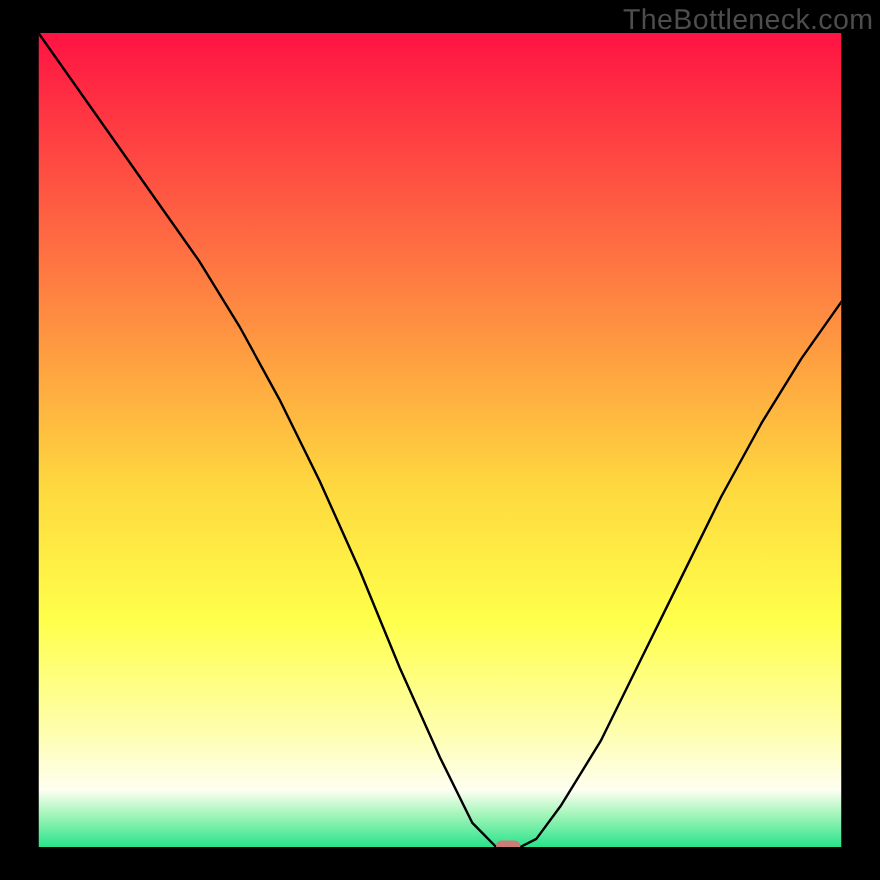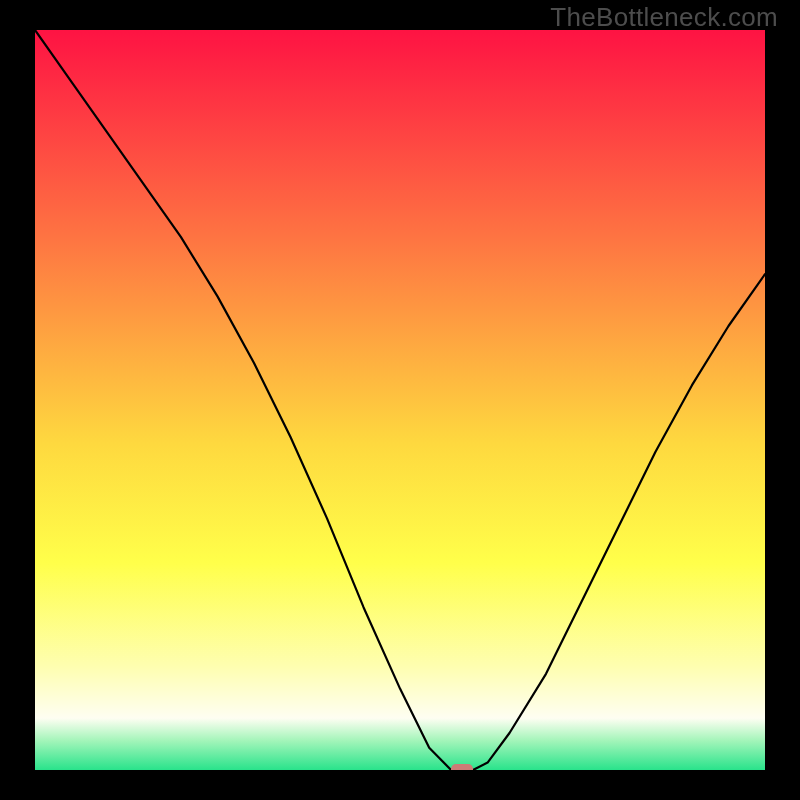--- a/index.html
+++ b/index.html
@@ -13,21 +13,21 @@
   }
   .frame {
     position: relative;
     width: 800px;
     height: 800px;
     background: #000;
   }
   .watermark {
     position: absolute;
     top: 2px;
-    right: 22px;
+    right: 6px;
     color: #4d4d4d;
     font-size: 26px;
     font-weight: 500;
     letter-spacing: 0.3px;
     z-index: 10;
     user-select: none;
   }
   .plot {
     position: absolute;
     left: 35px;

